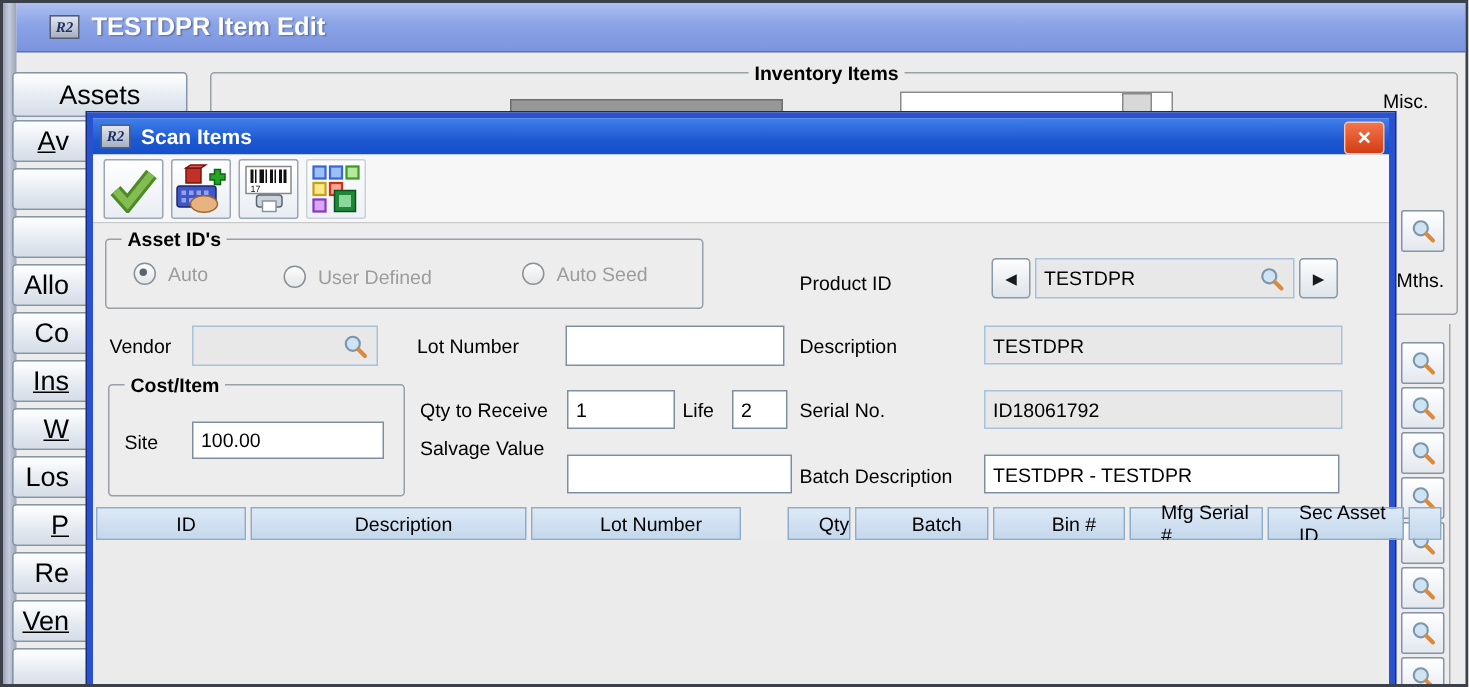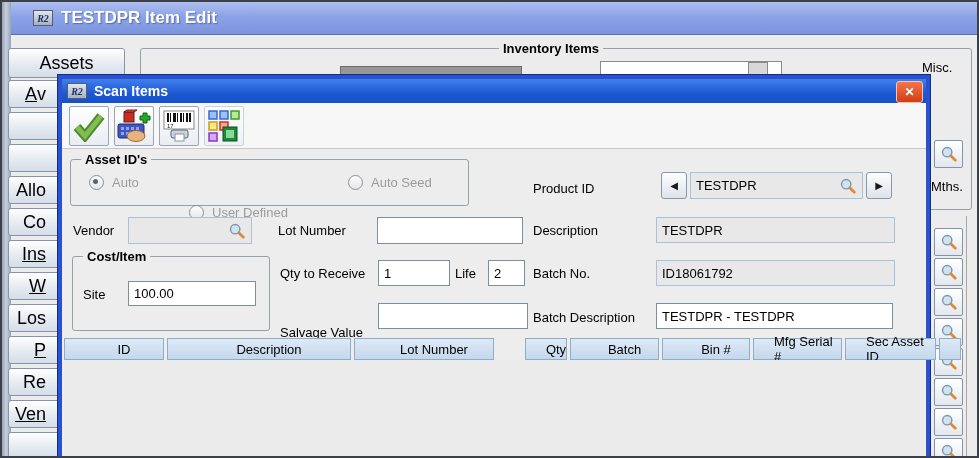--- a/index.html
+++ b/index.html
@@ -272,21 +272,21 @@
     </div>
 
     <div class="dlg-content">
 
       <div class="abs group" style="left:8px;top:10px;width:397px;height:45px;">
         <span class="group-label" style="background:#ededed;">Asset ID's</span>
         <div class="radio-row" style="left:18px;top:15px;">
           <span class="radio sel"></span>
           <span class="radio-label">Auto</span>
         </div>
-        <div class="radio-row" style="left:118px;top:17px;margin-top:28px;">
+        <div class="radio-row" style="left:118px;top:17px;">
           <span class="radio"></span>
           <span class="radio-label">User Defined</span>
         </div>
         <div class="radio-row" style="left:277px;top:15px;">
           <span class="radio"></span>
           <span class="radio-label">Auto Seed</span>
         </div>
       </div>
 
       <span class="abs lbl" style="left:471px;top:32px;">Product ID</span>
@@ -331,26 +331,26 @@
 
       <span class="abs lbl" style="left:218px;top:117px;">Qty to Receive</span>
       <div class="tf" style="left:316px;top:111px;width:72px;height:26px;">
           <span>1</span>
         </div>
       <span class="abs lbl" style="left:393px;top:117px;">Life</span>
       <div class="tf" style="left:426px;top:111px;width:37px;height:26px;">
           <span>2</span>
         </div>
 
-      <span class="abs lbl" style="left:471px;top:117px;">Batch No.</span>
+      <span class="abs lbl" style="left:471px;top:117px;">Serial No.</span>
       <div class="tf ro" style="left:594px;top:111px;width:239px;height:26px;">
           <span>ID18061792</span>
         </div>
 
-      <span class="abs lbl" style="left:218px;top:176px;">Salvage Value</span>
+      <span class="abs lbl" style="left:218px;top:142px;">Salvage Value</span>
       <div class="tf" style="left:316px;top:154px;width:150px;height:26px;">
           <span></span>
         </div>
       <span class="abs lbl" style="left:471px;top:161px;">Batch Description</span>
       <div class="tf" style="left:594px;top:154px;width:237px;height:26px;">
           <span>TESTDPR - TESTDPR</span>
         </div>
 
       <div class="thead" style="left:2px;top:189px;">
         <div class="th" style="width:100px;">ID</div>

